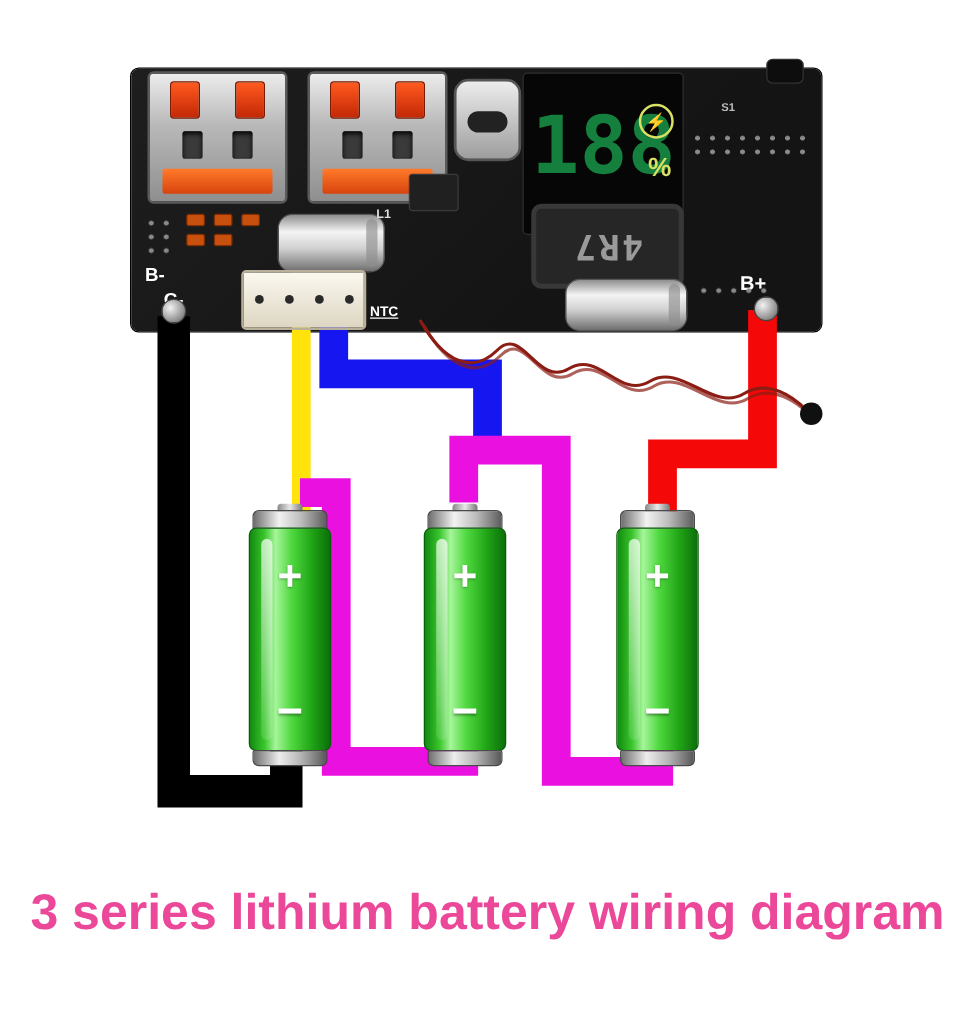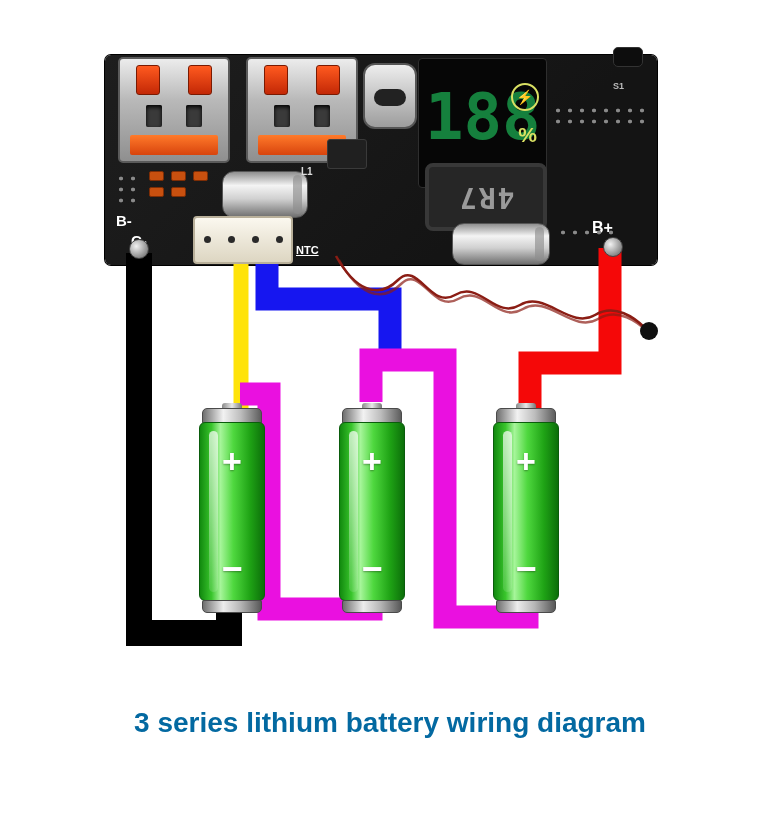--- a/index.html
+++ b/index.html
@@ -84,21 +84,21 @@
     border-radius:4px; z-index:4;
   }
   .connector-pins { display:flex; justify-content:space-around; margin-top:18px; }
   .connector-pin { width:7px; height:7px; background:#2a2a2a; border-radius:50%; }
 
   .board-label { position:absolute; color:#fff; font-weight:bold; line-height:1; }
   .lbl-bminus { left:11px;  top:158px; font-size:15px; }
   .lbl-cminus { left:26px;  top:178px; font-size:15px; }
   .lbl-ntc    { left:191px; top:190px; font-size:11px;text-decoration:underline; }
   .lbl-bplus  { left:487px; top:165px; font-size:16px; }
-  .lbl-s1     { left:508px; top:27px;  font-size:9px; color:#bbb; }
+  .lbl-s1     { left:472px; top:27px;  font-size:9px; color:#bbb; }
   .lbl-l1     { left:196px; top:112px; font-size:10px; color:#ddd; }
 
   .pad {
     position:absolute; width:20px; height:20px; border-radius:50%;
     background:radial-gradient(circle at 35% 35%, #f2f2f2, #8a8a8a 70%, #555);
     border:1px solid #444; z-index:4; box-sizing:border-box;
   }
   .pad-bminus { left:24px;  top:184px; }
   .pad-bplus  { left:498px; top:182px; }
 
@@ -148,21 +148,21 @@
   .bat-minus { bottom:26px; font-size:36px; }
   .bat-cap-bottom {
     position:absolute; bottom:0; left:3px; right:3px; height:13px; box-sizing:border-box;
     background:linear-gradient(90deg,#6f6f6f,#ededed 35%,#b5b5b5 65%,#585858);
     border:1px solid #4a4a4a; border-radius:2px 2px 5px 5px;
   }
 
   
   .caption {
     position:absolute; top:706px; left:50%; transform:translateX(-50%);
-    white-space:nowrap; font-size:28px; font-weight:bold; color:#0369a1;
+    white-space:nowrap; font-size:40px; font-weight:bold; color:#ec4899;
     z-index:5; line-height:1.2;
   }
 </style>
 </head>
 <body>
 
 <div class="canvas">
 
   <div class="board">
 

